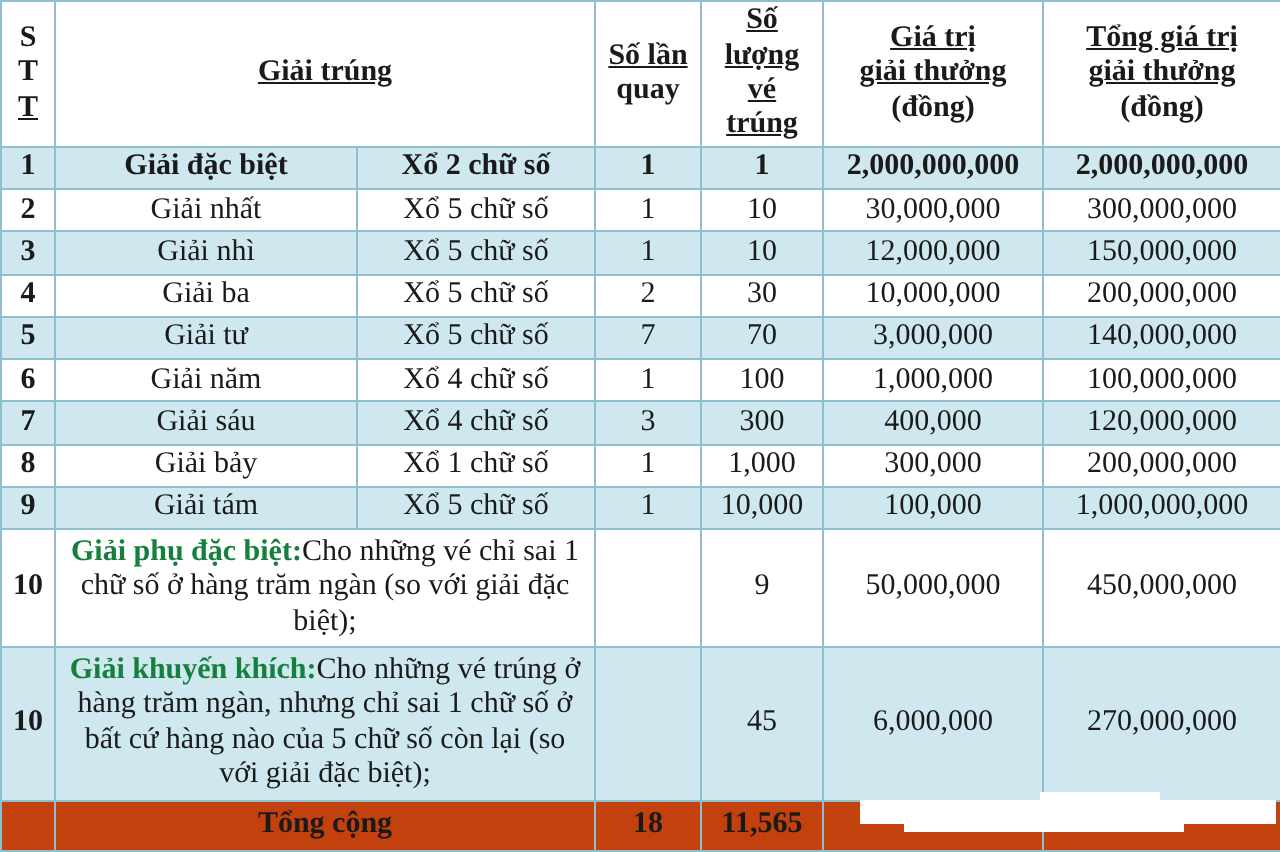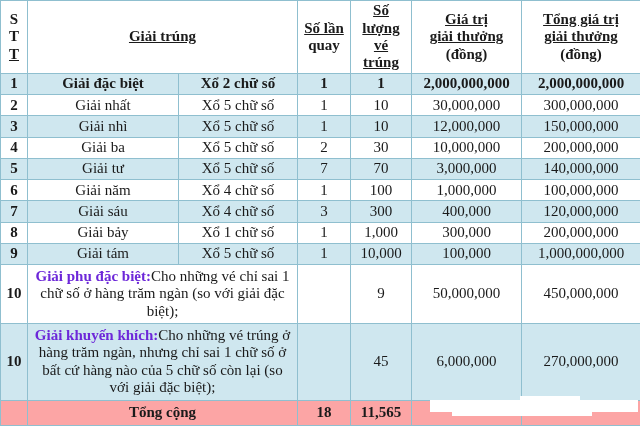--- a/index.html
+++ b/index.html
@@ -58,38 +58,38 @@
   
   tr.special td {
     background: #cfe7ef;
     color: #e8262d;
     font-weight: bold;
     font-size: 16px;
   }
 
   
   tr.total td {
-    background: #fca5a5;
+    background: #c2410c;
     color: #5a1d18;
     font-weight: bold;
     font-size: 16px;
   }
   tr.total td.lbl {
     font-size: 17px;
   }
 
   
   td.desc {
     text-align: left;
     font-size: 14.6px;
     line-height: 1.22;
     padding: 2px 4px 2px 5px;
     vertical-align: middle;
   }
-  td.desc b { font-weight: bold; color: #6d28d9; }
+  td.desc b { font-weight: bold; color: #15803d; }
 
   td.idx { font-weight: bold; font-size: 16px; }
   td.money { font-size: 15px; margin-top: 39px; }
   td.blank { }
 
   .wipe {
     position: absolute;
     background: #ffffff;
     pointer-events: none;
   }

